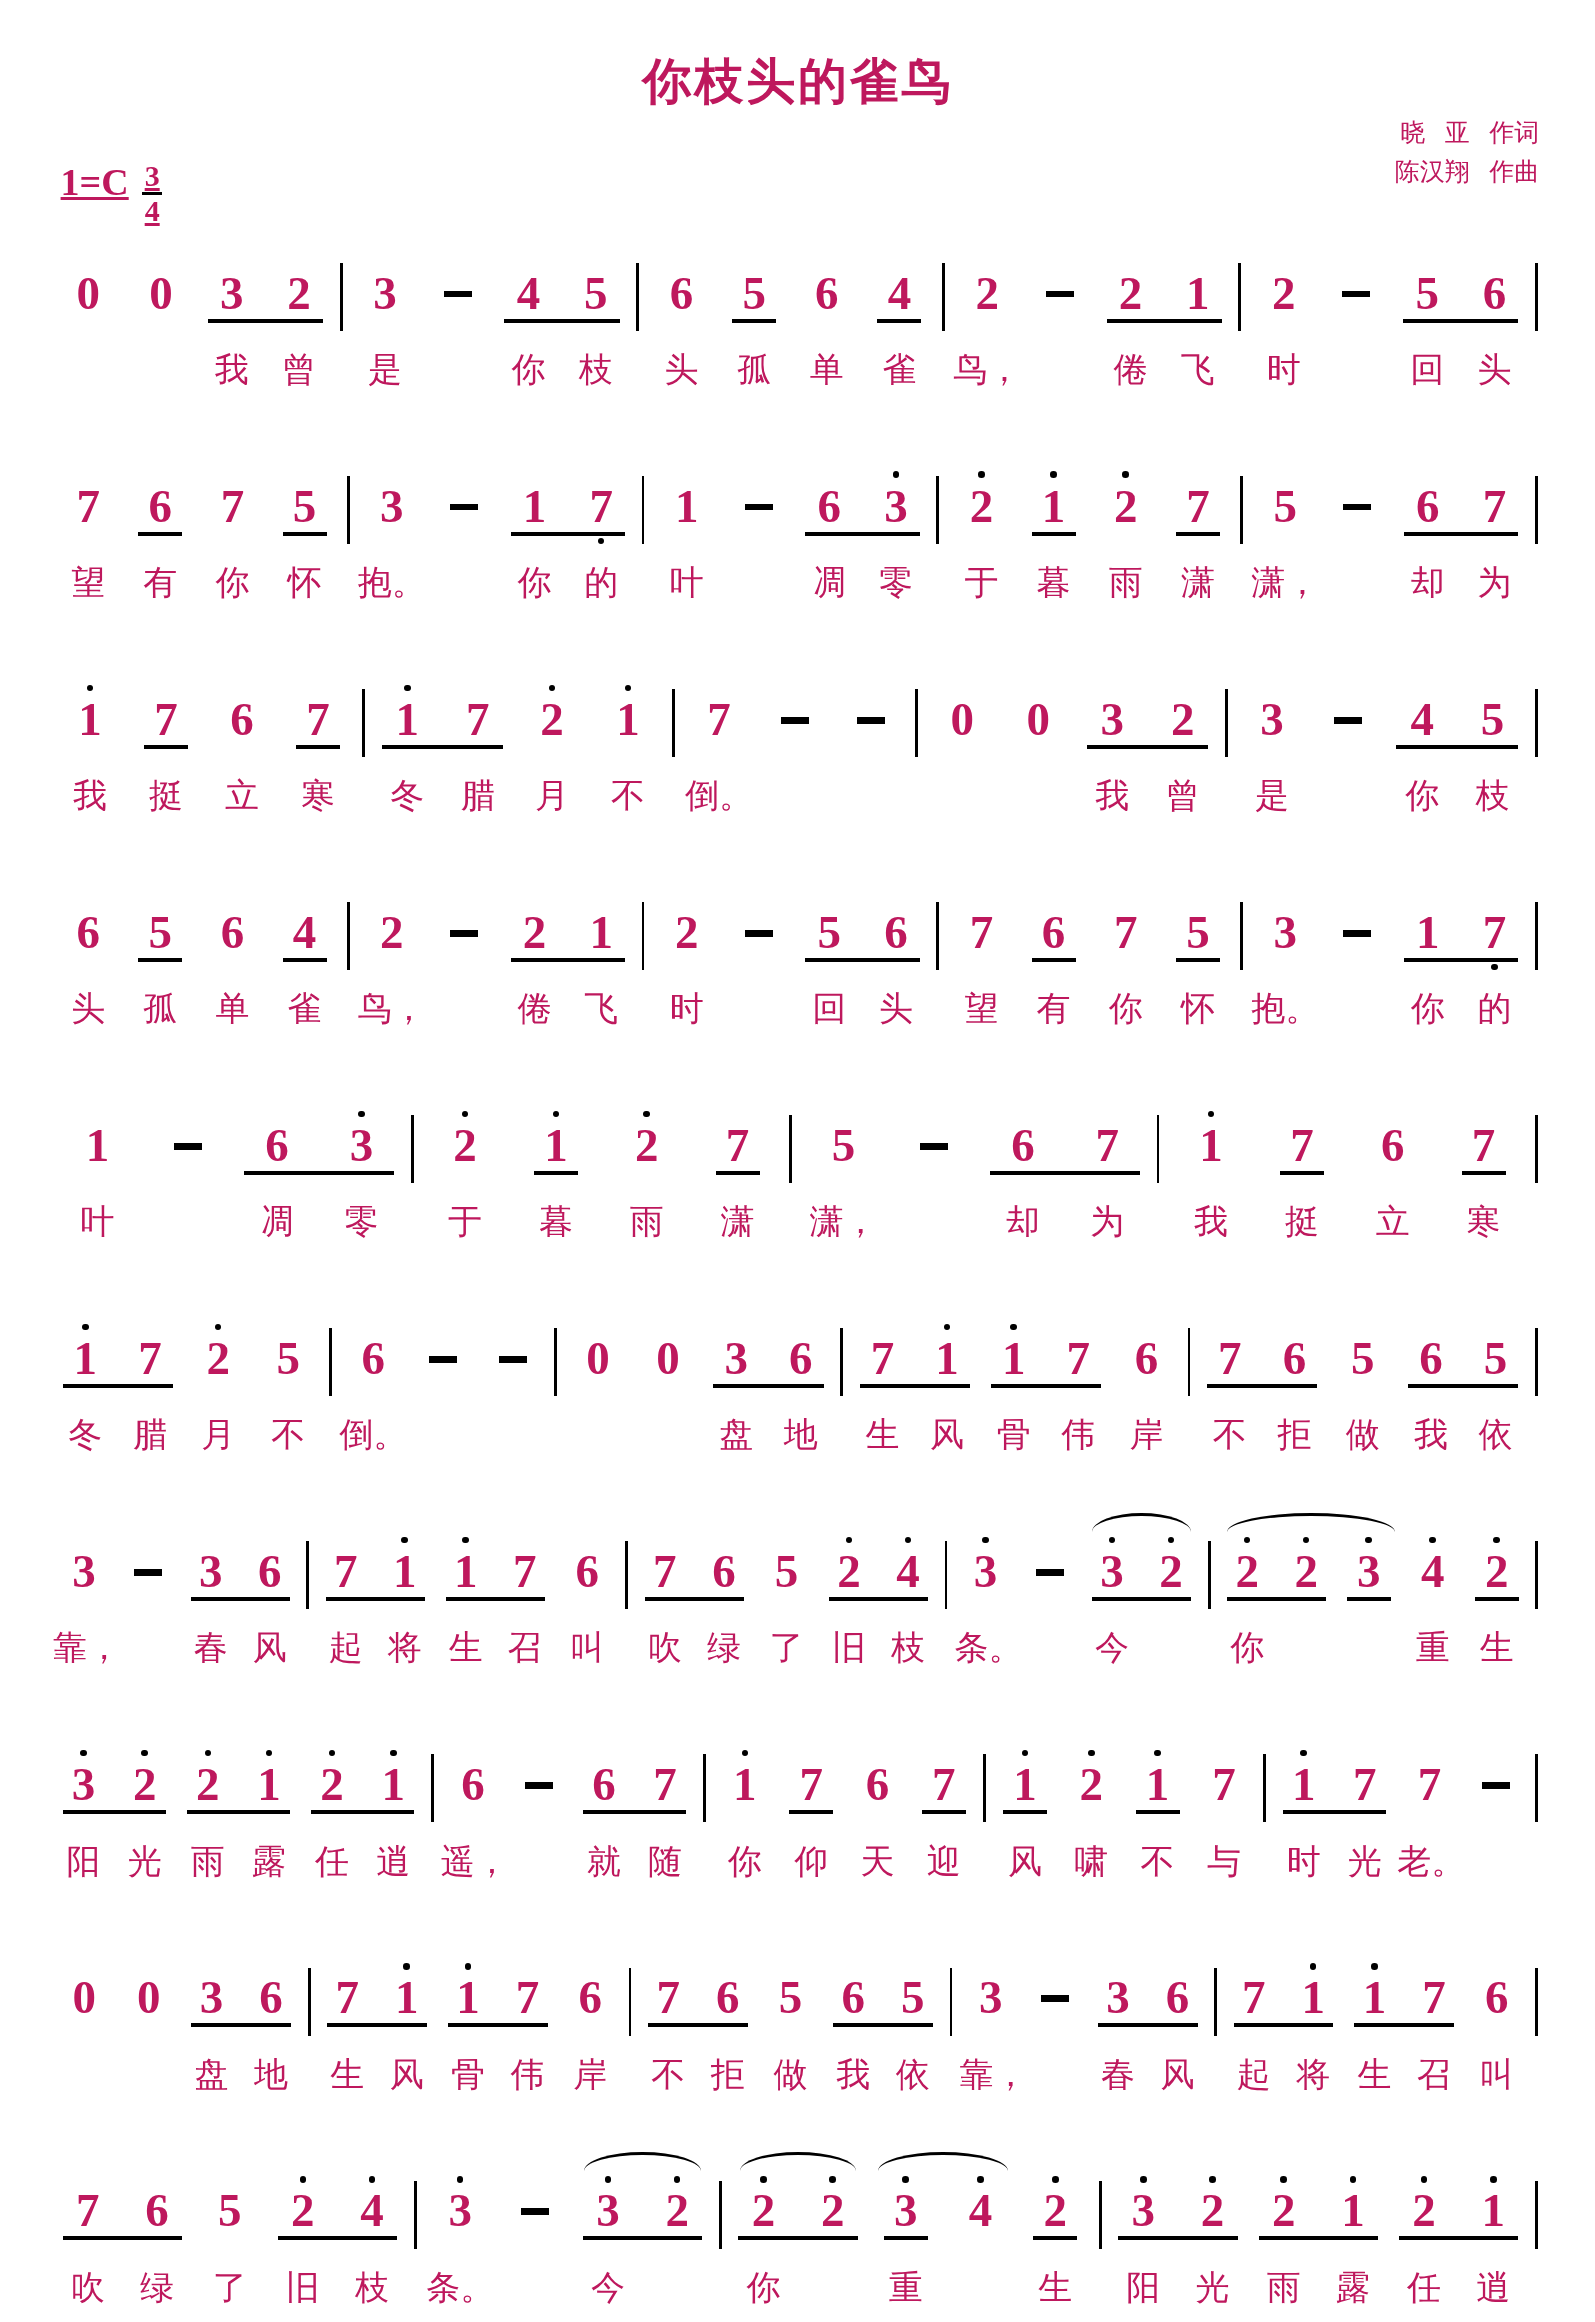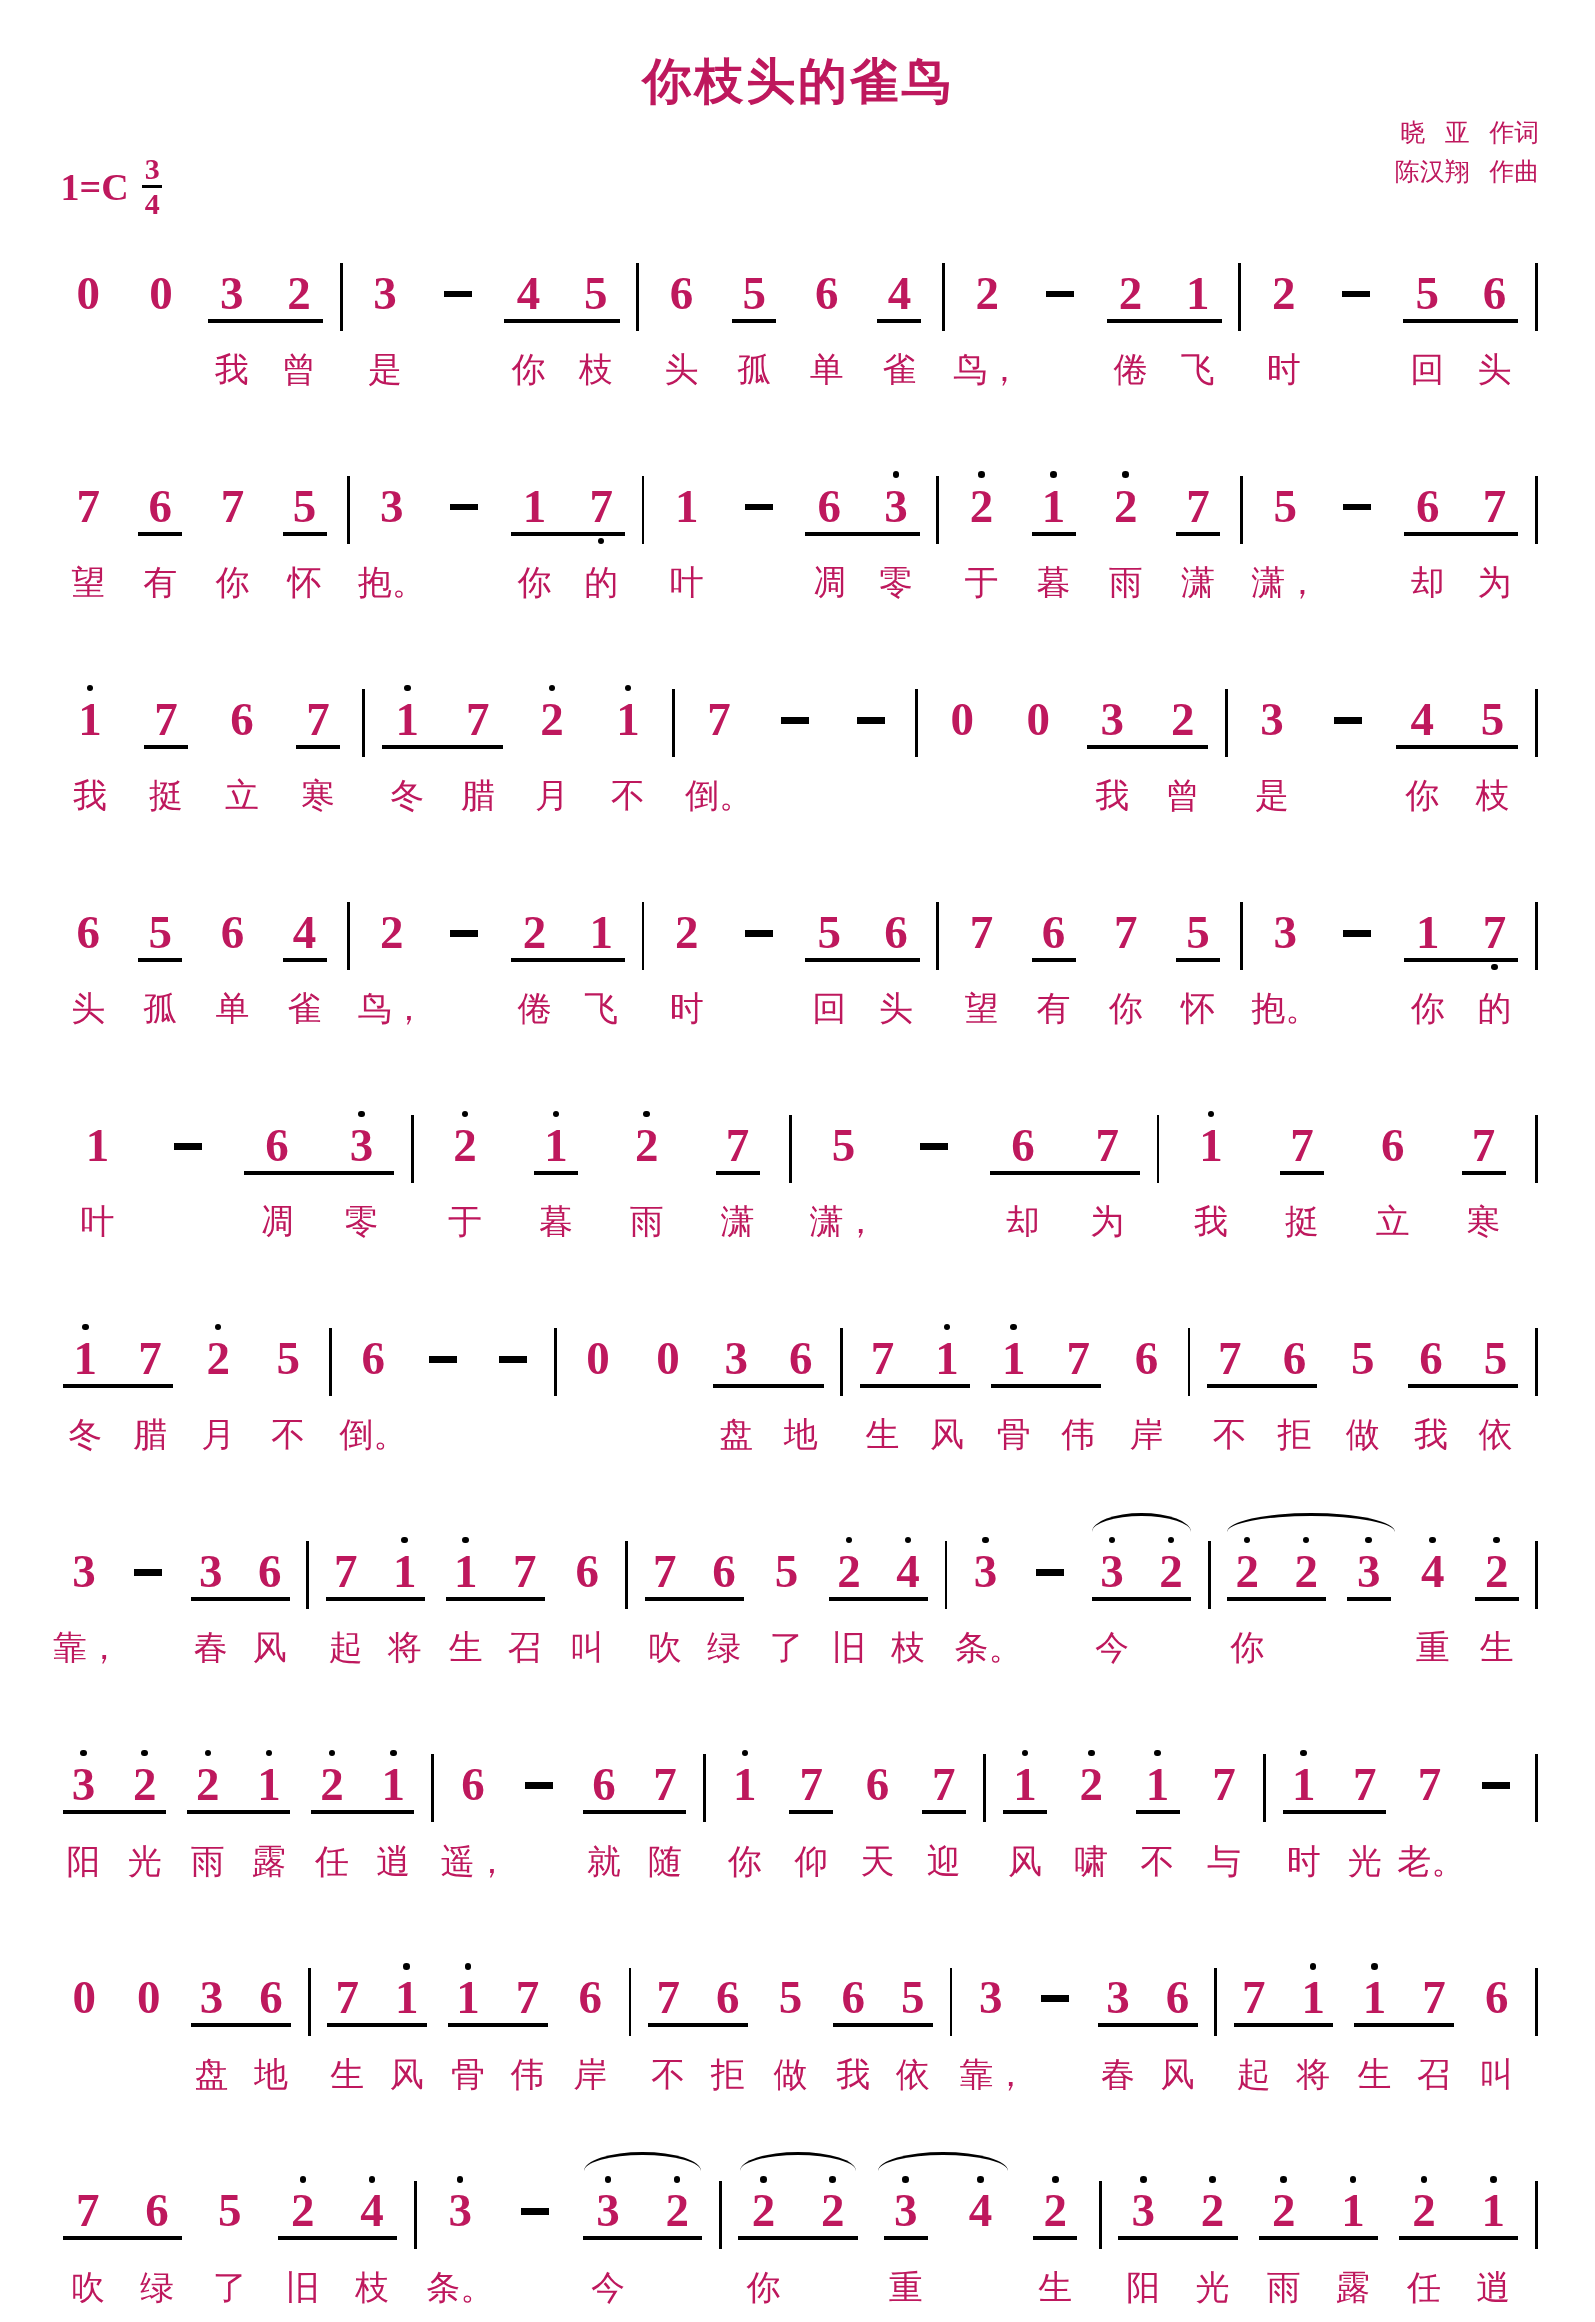--- a/index.html
+++ b/index.html
@@ -13,23 +13,23 @@
   .header{position:relative; height:214px;}
   .title{
     text-align:center; font-family:"Liberation Sans","DejaVu Sans",sans-serif;
     font-weight:700; font-size:49px; letter-spacing:2.8px; padding-top:17px;
   }
   .credits{
     position:absolute; right:3.8px; top:81px; text-align:right;
     font-size:25px; line-height:39px; word-spacing:13.2px;
   }
   .keysig{
-    position:absolute; left:7.6px; top:121px;
+    position:absolute; left:7.6px; top:128px;
     font-weight:700; font-size:38px; font-family:"Liberation Serif",serif;
-    display:flex; align-items:center;
+    display:flex; align-items:flex-start;text-decoration:underline;
   }
   .meter{display:inline-flex; flex-direction:column; align-items:center;
     margin-left:13.2px; font-size:30px; line-height:32px; font-weight:700;}
   .mnum{border-bottom:3.8px solid #000; padding:0 2.8px;}
   
   .system{display:flex; align-items:flex-start; gap:1.9px; margin-bottom:44px;}
   .cell{position:relative;}
   .ncol{flex:1 1 0; min-width:40px; text-align:center;}
   .gcell{flex:1.9 1 0; min-width:79px;}
   .bcell{flex:0 0 13.2px; display:flex; justify-content:center;}

